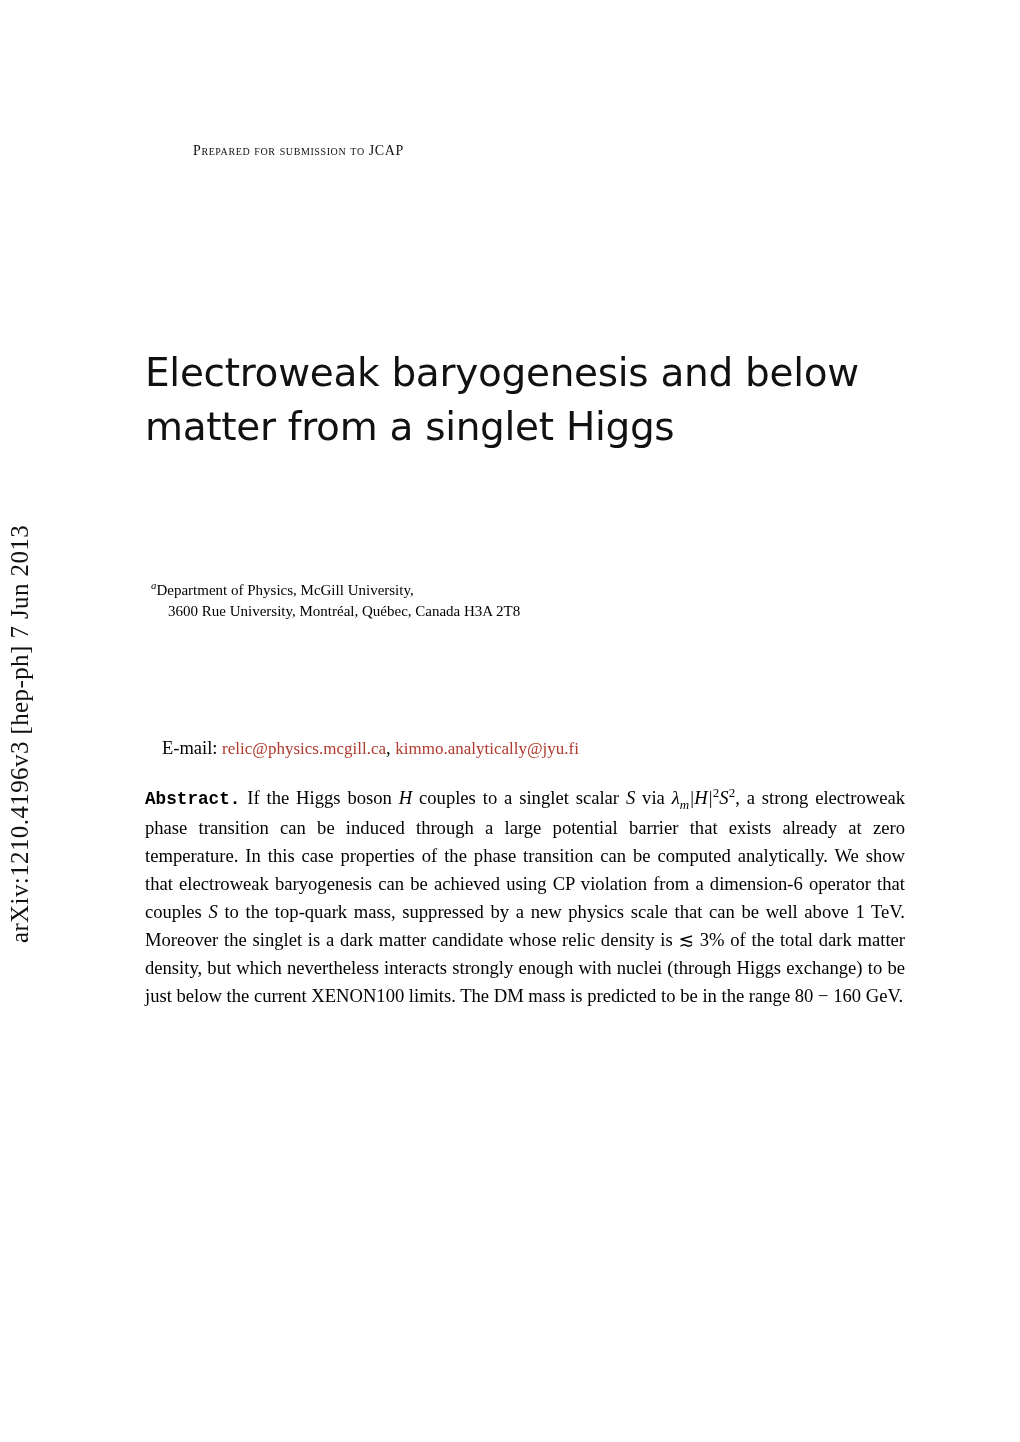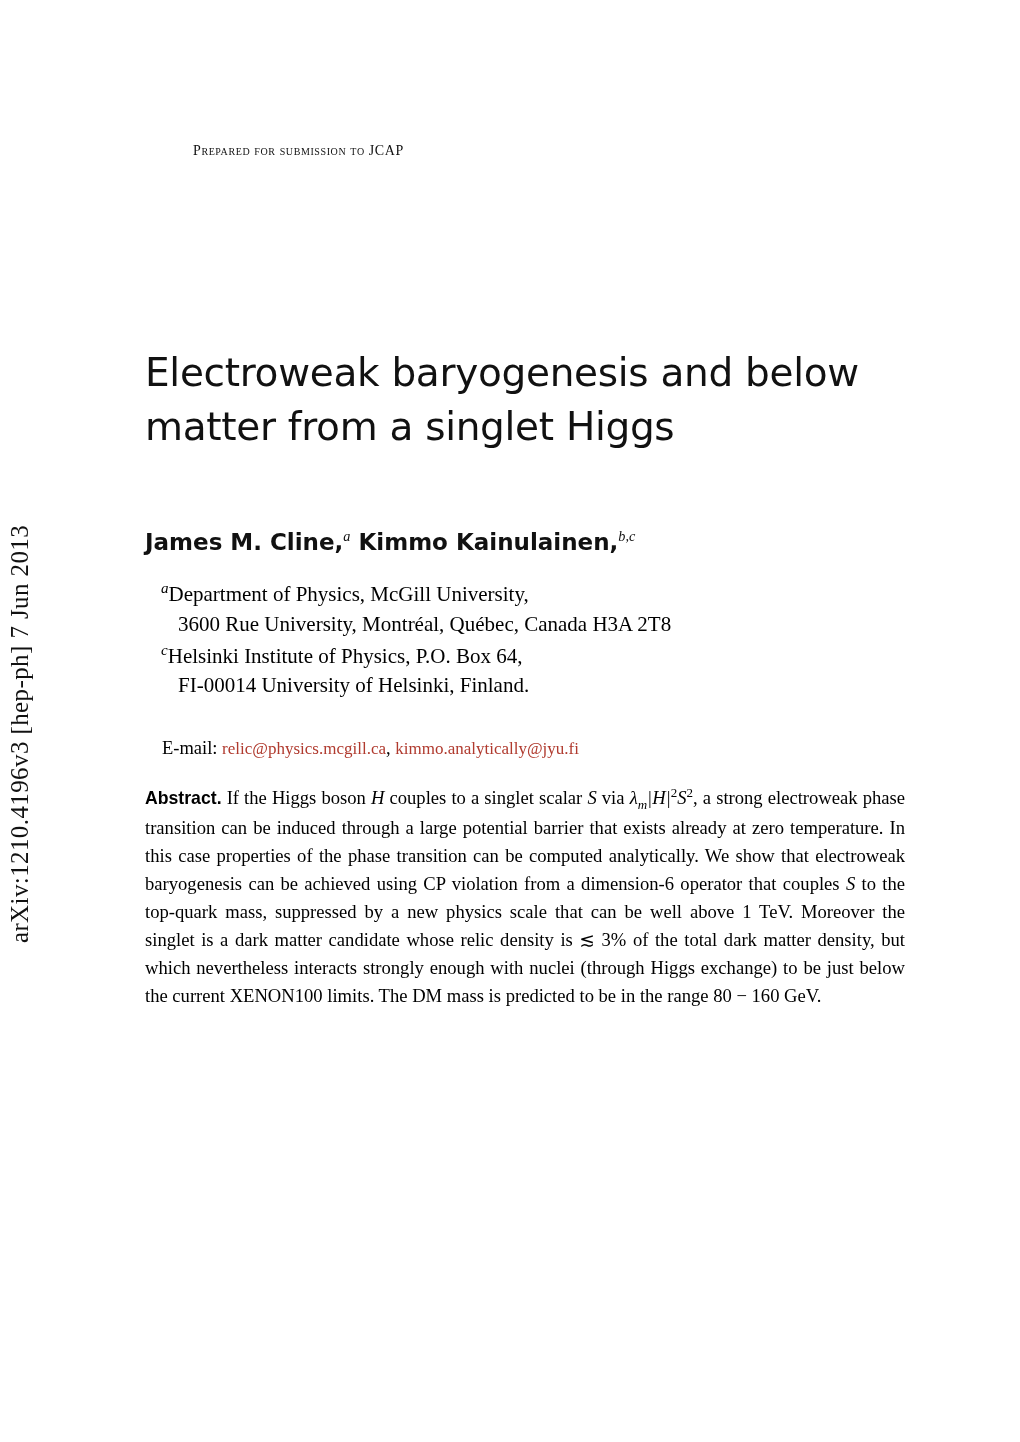--- a/index.html
+++ b/index.html
@@ -80,23 +80,23 @@
     font-family: "Liberation Serif", serif;
     font-weight: 400;
     font-size: 0.62em;
     font-style: italic;
     vertical-align: super;
   }
 
   .affiliations {
     position: absolute;
     top: 578px;
-    left: 16px;
+    left: 6px;
     width: 700px;
-    font-size: 21px;
+    font-size: 15px;
     line-height: 1.42;
   }
   .aff-block {
     margin-bottom: 0px;
   }
   .aff-line-indent {
     padding-left: 17px;
   }
   .aff-mark {
     font-style: italic;
@@ -119,51 +119,44 @@
   .abstract {
     position: absolute;
     top: 783px;
     left: 0;
     width: 760px;
     font-size: 18.6px;
     line-height: 1.5;
     text-align: justify;
   }
   .abstract b {
-    font-family: Liberation Sans, sans-serif;
+    font-family: Liberation Mono, monospace;
     font-size: 0.95em;
     font-weight: 700;
   }
   .mi { font-style: italic; }
   .sub { font-size: 0.7em; vertical-align: sub; }
   .sup { font-size: 0.7em; vertical-align: super; }
 </style>
 </head>
 <body>
 
 <div class="arxiv-stamp">arXiv:1210.4196v3  [hep-ph]  7 Jun 2013</div>
 
 <div class="page">
 
   <div class="submission-line">Prepared for submission to JCAP</div>
 
   <h1 class="title">Electroweak baryogenesis and below matter from a singlet Higgs</h1>
 
-  <div class="authors">
-    <span>James M. Cline,</span><sup>a</sup><span> Kimmo Kainulainen,</span><sup>b,c</sup>
-  </div>
 
   <div class="affiliations">
     <div class="aff-block">
       <div><span class="aff-mark">a</span><span>Department of Physics, McGill University,</span></div>
       <div class="aff-line-indent">3600 Rue University, Montréal, Québec, Canada H3A 2T8</div>
-    </div>
-    <div class="aff-block">
-      <div><span class="aff-mark">c</span><span>Helsinki Institute of Physics, P.O. Box 64,</span></div>
-      <div class="aff-line-indent">FI-00014 University of Helsinki, Finland.</div>
     </div>
   </div>
 
   <div class="email-line">
     <span>E-mail:</span>
     <a class="email-link" href="#">relic@physics.mcgill.ca</a><span>, </span><a class="email-link" href="#">kimmo.analytically@jyu.fi</a>
   </div>
 
   <div class="abstract">
     <b>Abstract.</b><span> If the Higgs boson </span><span class="mi">H</span><span> couples to a singlet scalar </span><span class="mi">S</span><span> via </span><span class="mi">λ</span><span class="sub mi">m</span><span class="mi">|H|</span><span class="sup">2</span><span class="mi">S</span><span class="sup">2</span><span>, a strong electroweak phase transition can be induced through a large potential barrier that exists already at zero temperature. In this case properties of the phase transition can be computed analytically. We show that electroweak baryogenesis can be achieved using CP violation from a dimension-6 operator that couples </span><span class="mi">S</span><span> to the top-quark mass, suppressed by a new physics scale that can be well above 1 TeV. Moreover the singlet is a dark matter candidate whose relic density is </span><span>≲</span><span> 3% of the total dark matter density, but which nevertheless interacts strongly enough with nuclei (through Higgs exchange) to be just below the current XENON100 limits. The DM mass is predicted to be in the range 80 − 160 GeV.</span>

